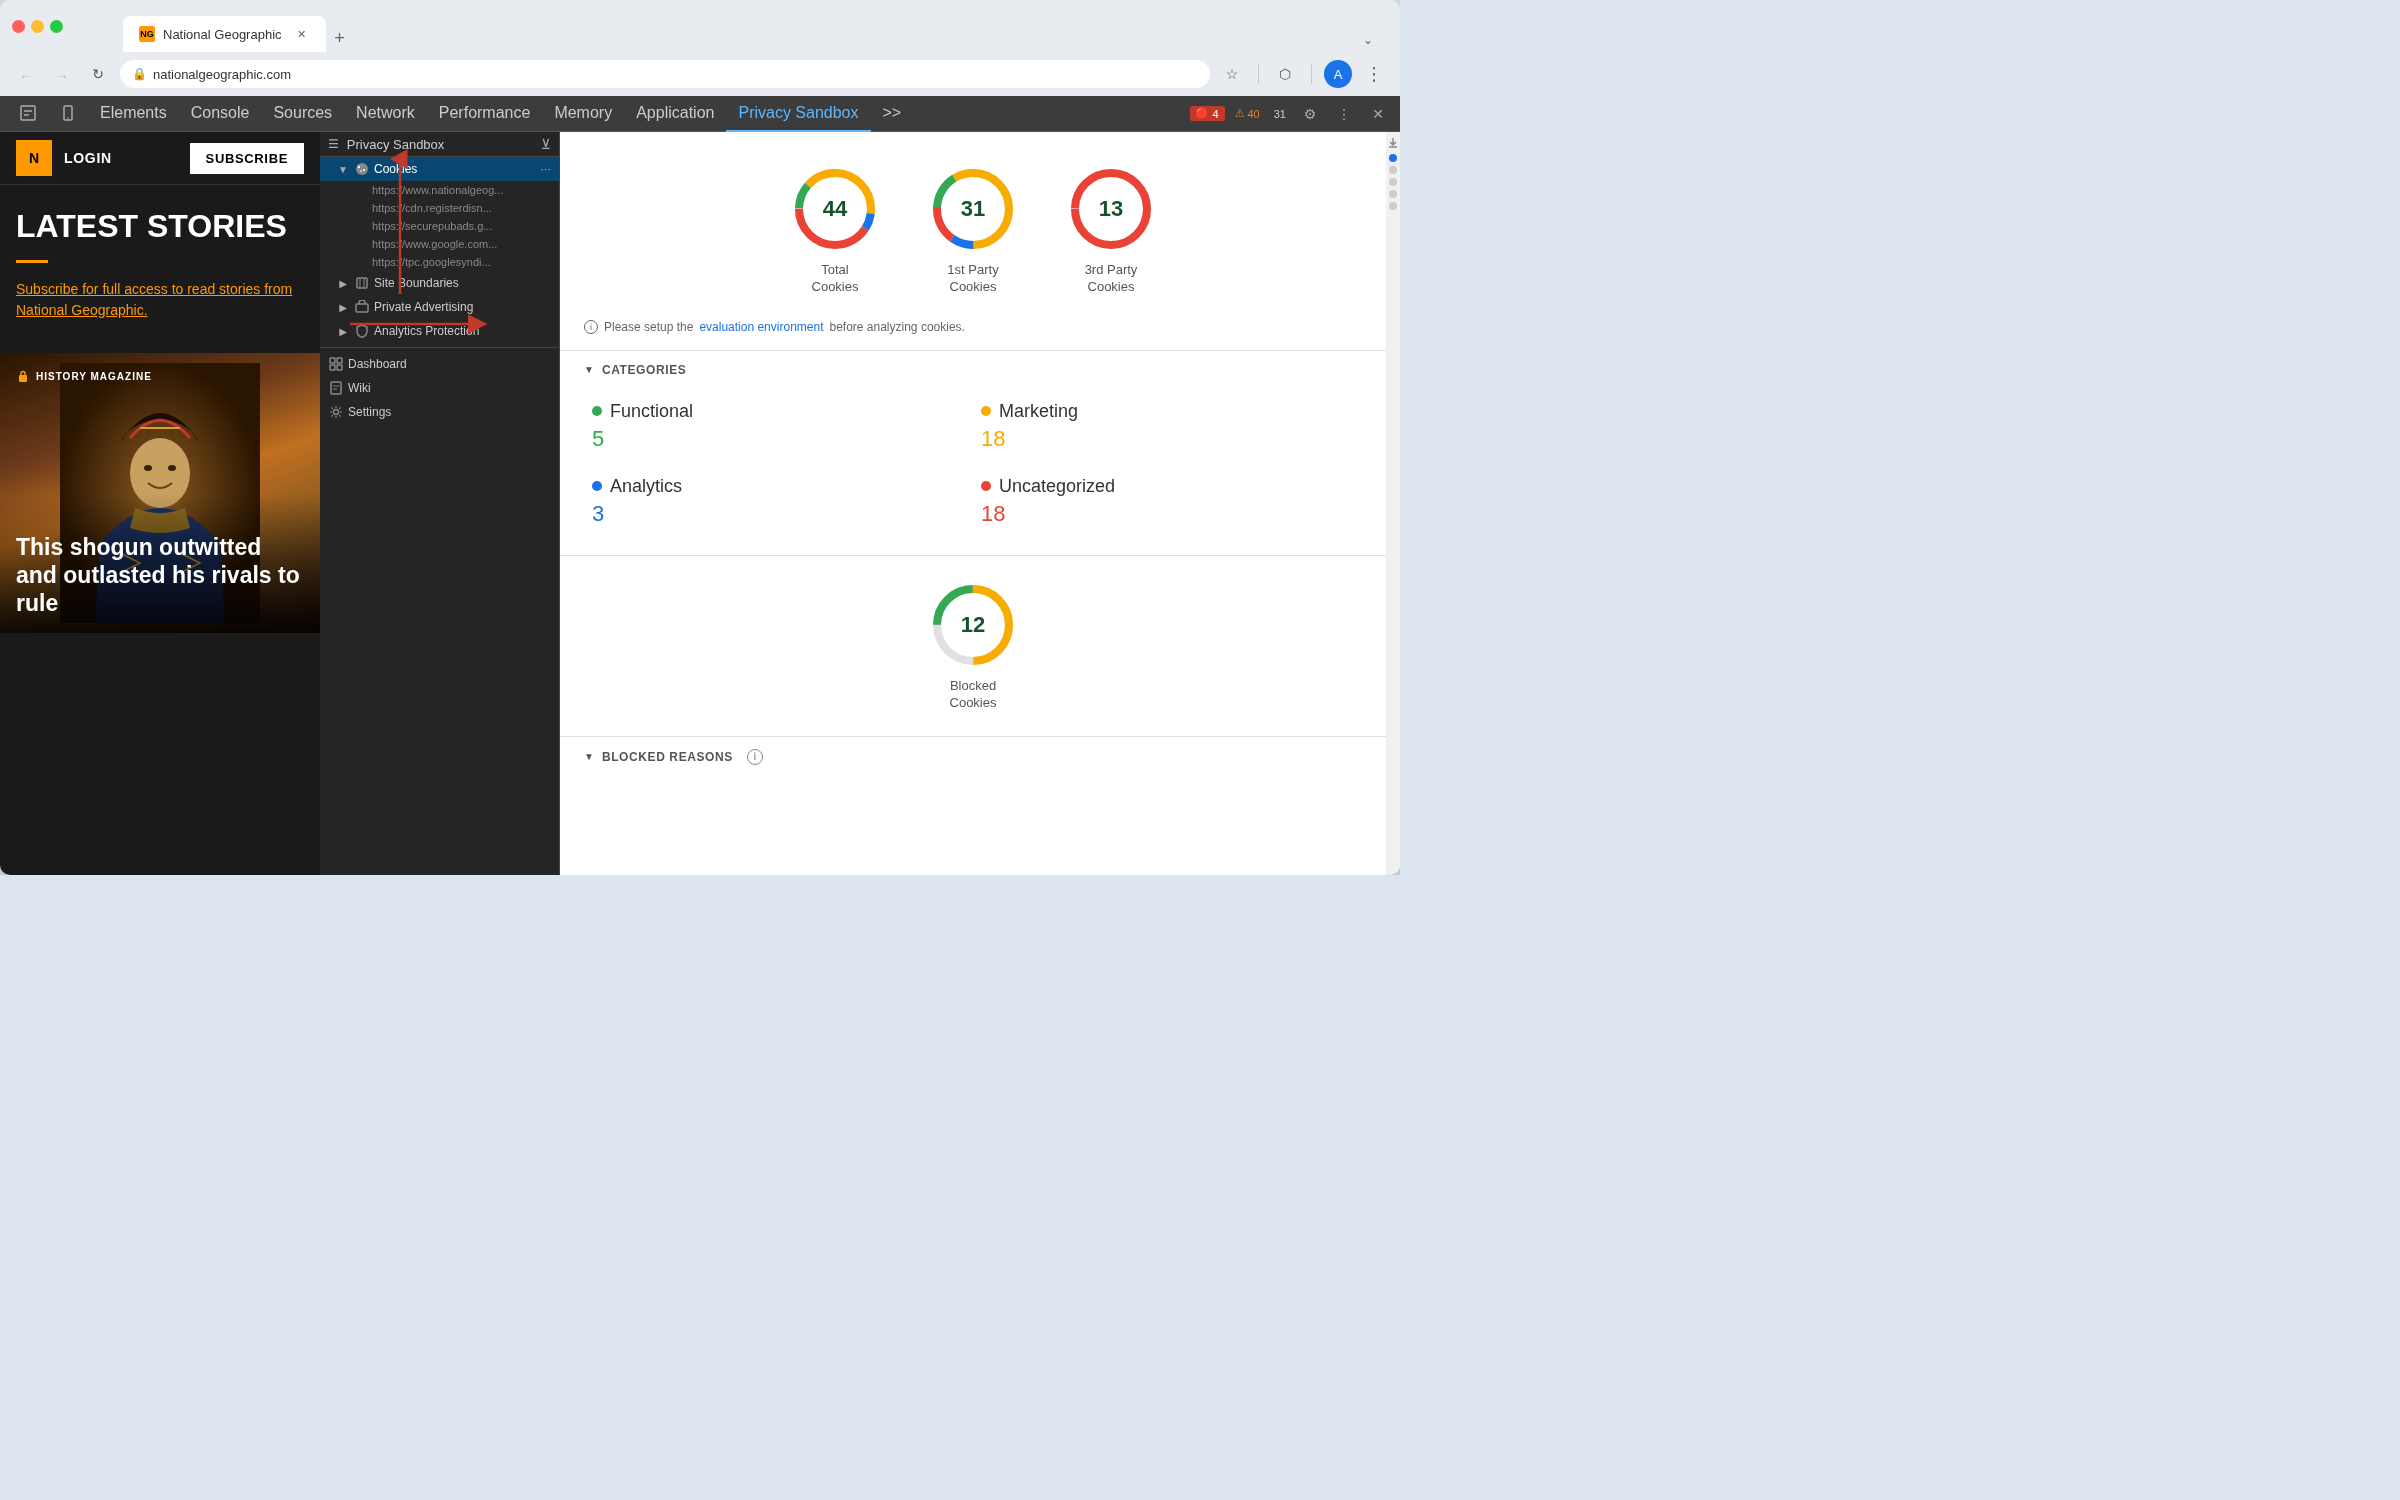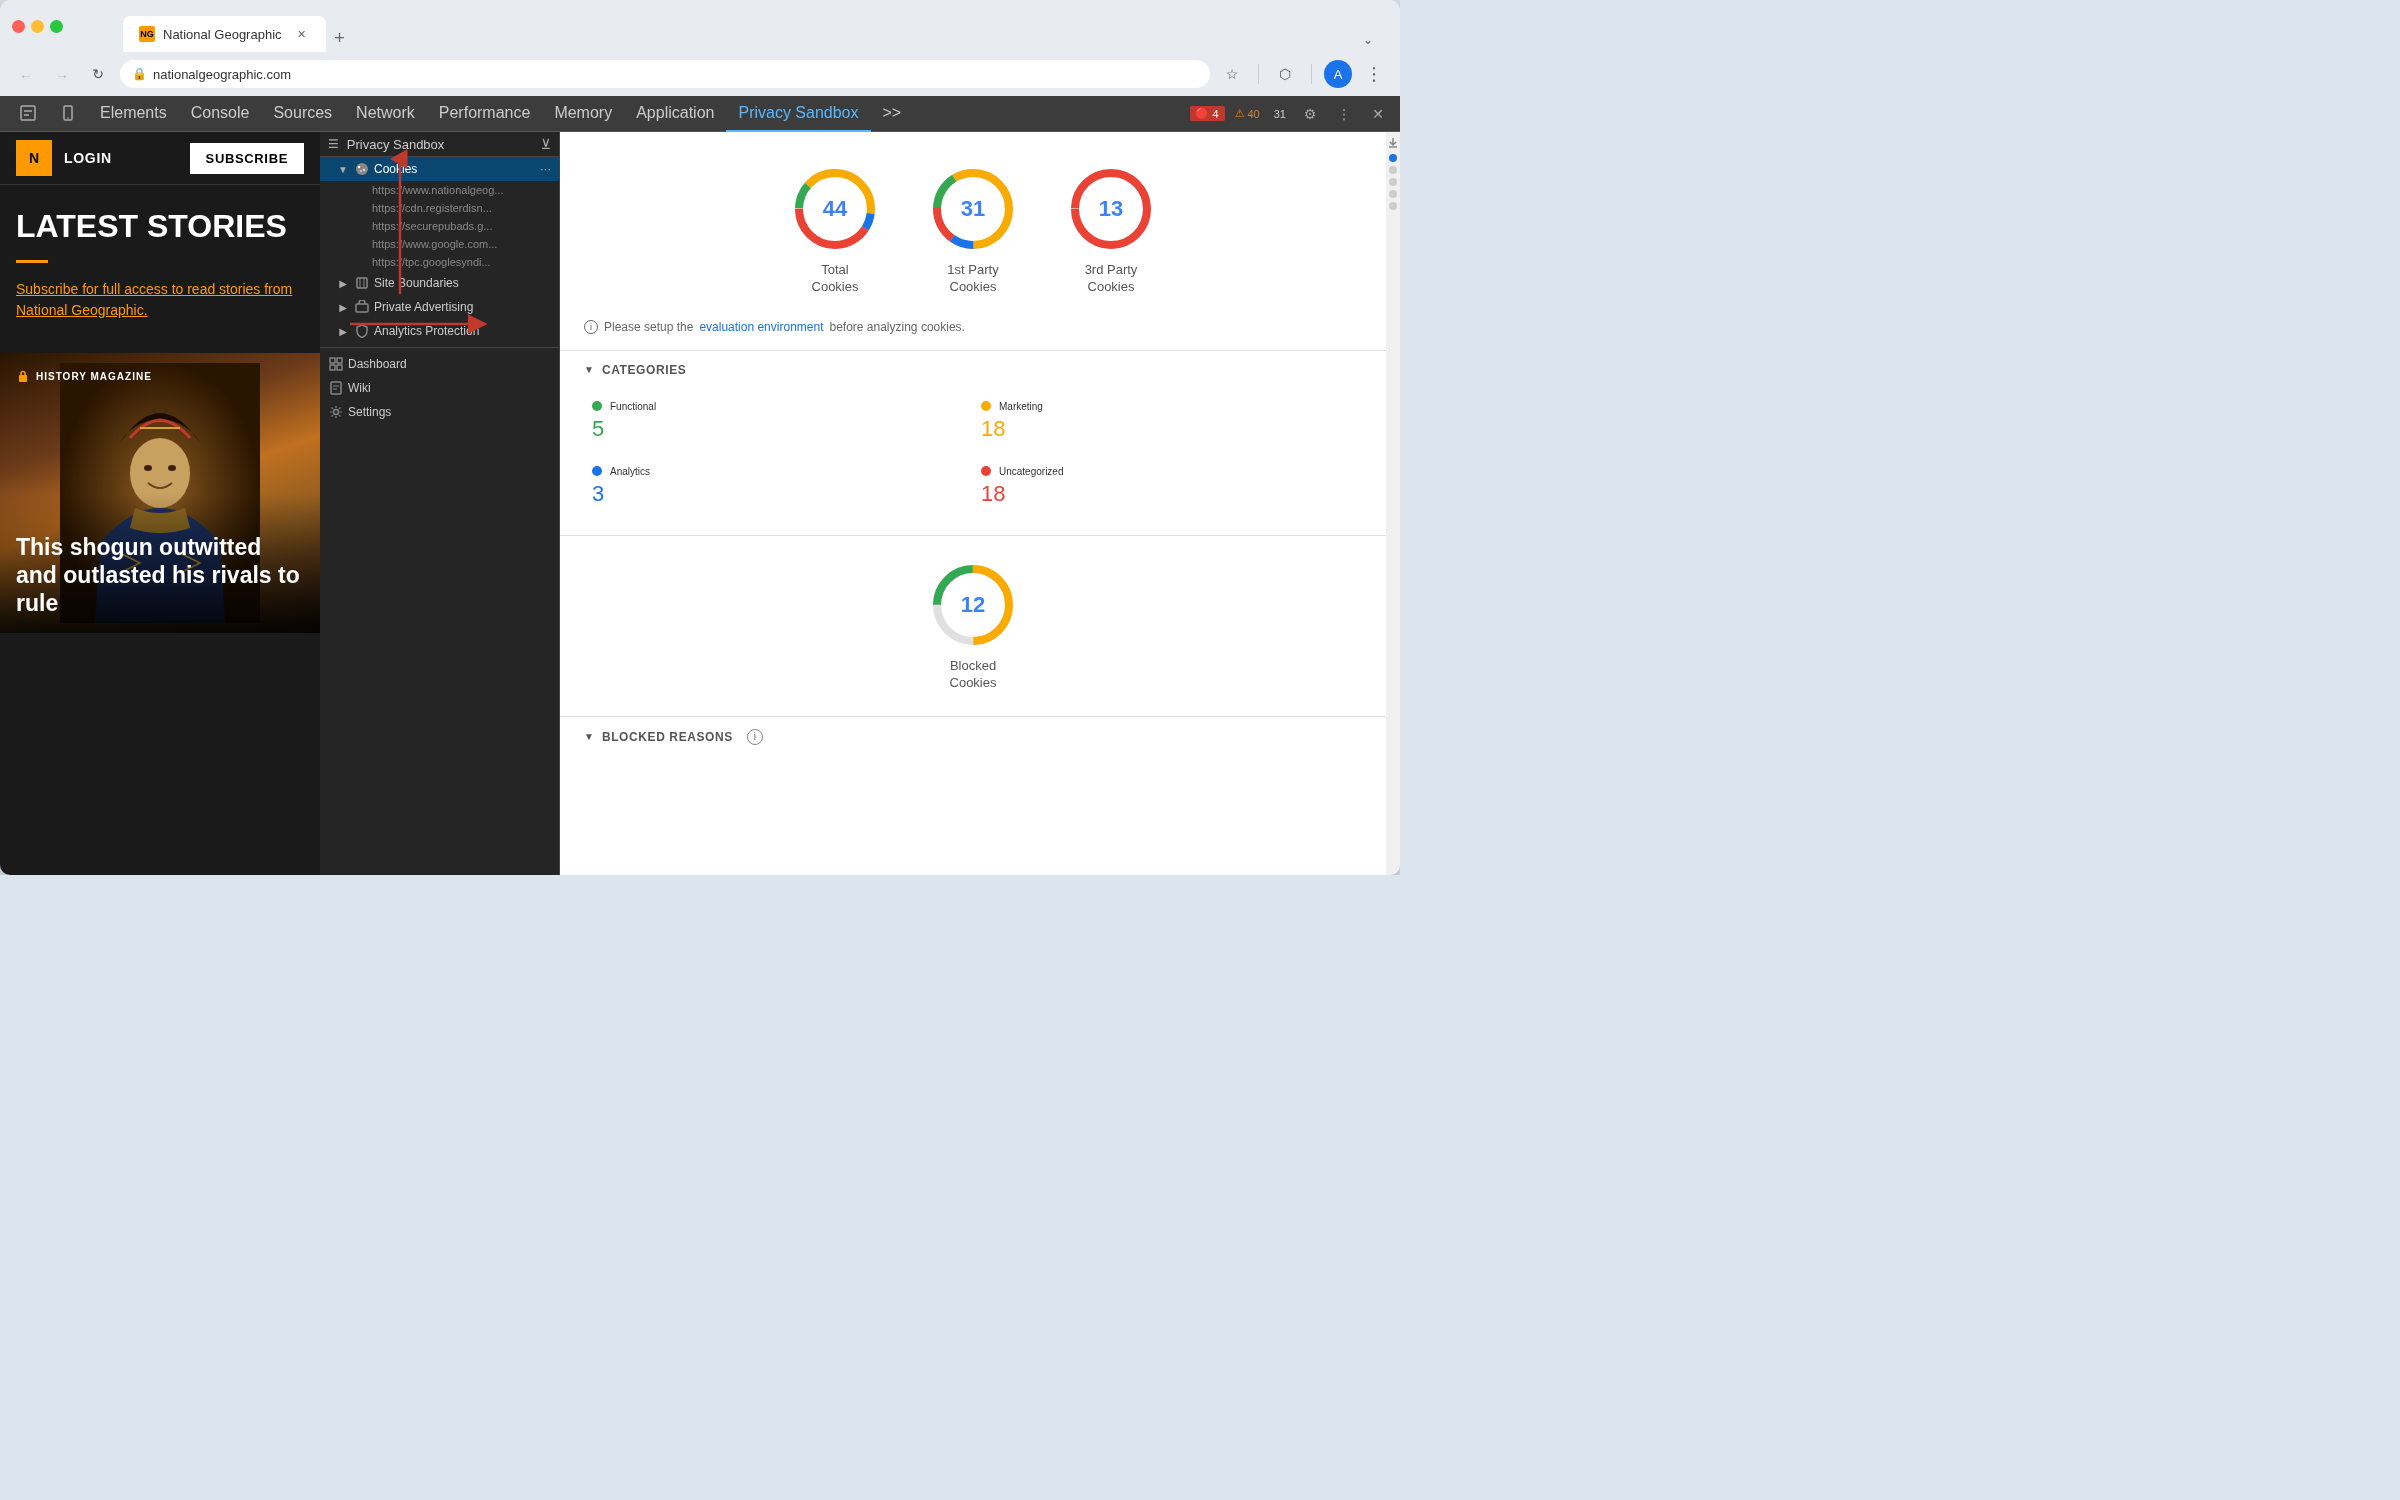--- a/index.html
+++ b/index.html
@@ -93,37 +93,37 @@
     .dt-scrollbar { width: 14px; background: #f0f0f0; display: flex; flex-direction: column; align-items: center; padding: 4px 0; gap: 4px; }
     .scroll-dot { width: 8px; height: 8px; border-radius: 50%; }
     .scroll-dot.blue { background: #1a73e8; }
     .scroll-dot.gray { background: #ccc; }
 
     
     .cookie-stats { display: flex; justify-content: center; gap: 48px; padding: 32px 24px 16px; }
     .cookie-stat { display: flex; flex-direction: column; align-items: center; gap: 8px; }
     .donut-container { position: relative; width: 90px; height: 90px; }
     .donut-svg { width: 90px; height: 90px; }
-    .donut-number { position: absolute; top: 50%; left: 50%; transform: translate(-50%, -50%); font-size: 22px; font-weight: 600; color: #3b82f6; text-align: center; }
+    .donut-number { position: absolute; top: 50%; left: 50%; transform: translate(-50%, -50%); font-size: 22px; font-weight: 600; color: #14532d; text-align: center; }
     .stat-label { font-size: 13px; color: #555; text-align: center; line-height: 1.3; }
 
     
     .info-bar { padding: 8px 24px 16px; display: flex; align-items: center; gap: 6px; font-size: 12px; color: #666; border-bottom: 1px solid #e0e0e0; }
     .info-icon { width: 14px; height: 14px; border-radius: 50%; border: 1px solid #666; display: flex; align-items: center; justify-content: center; font-size: 9px; color: #666; flex-shrink: 0; }
     .info-link { color: #1a73e8; cursor: pointer; text-decoration: none; }
 
     
     .section-header { display: flex; align-items: center; gap: 8px; padding: 12px 24px; cursor: pointer; }
     .section-chevron { font-size: 10px; color: #555; }
     .section-title { font-size: 12px; font-weight: 600; color: #555; letter-spacing: 0.05em; text-transform: uppercase; }
     .categories-grid { display: grid; grid-template-columns: 1fr 1fr; gap: 0; padding: 0 24px 16px; }
     .category-item { padding: 12px 8px; }
     .category-dot-label { display: flex; align-items: center; gap: 8px; margin-bottom: 4px; }
     .category-dot { width: 10px; height: 10px; border-radius: 50%; }
-    .category-name { font-size: 10px; color: #333; }
+    .category-name { font-size: 18px; color: #333; }
     .category-count { font-size: 22px; font-weight: 400; }
     .cat-green { color: #34a853; }
     .cat-orange { color: #f9ab00; }
     .cat-blue { color: #1a73e8; }
     .cat-red { color: #ea4335; }
 
     
     .blocked-section { border-top: 1px solid #e0e0e0; padding: 24px; }
     .blocked-center { display: flex; flex-direction: column; align-items: center; gap: 8px; }
 

